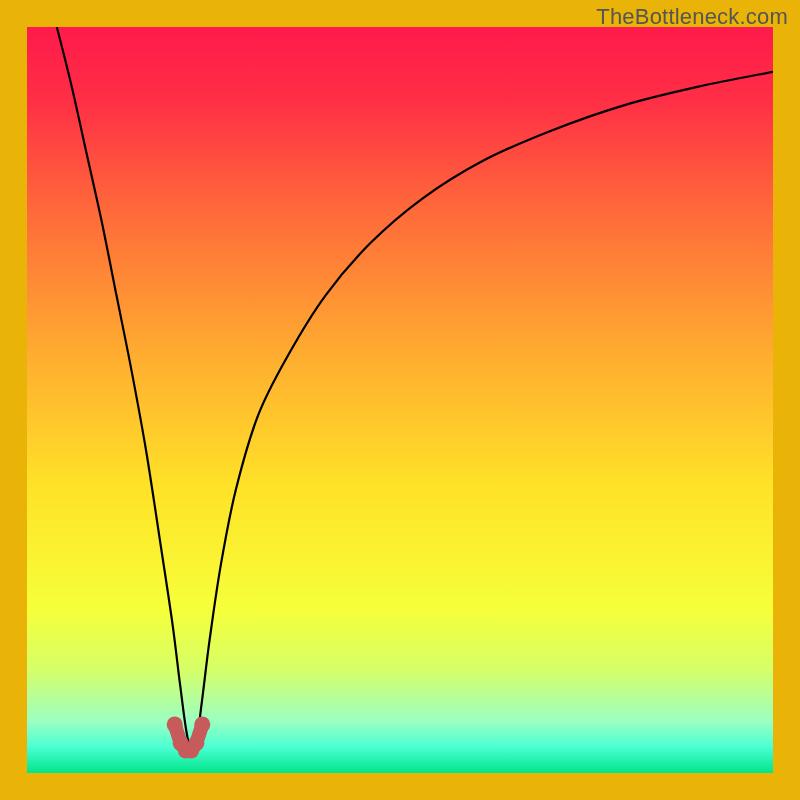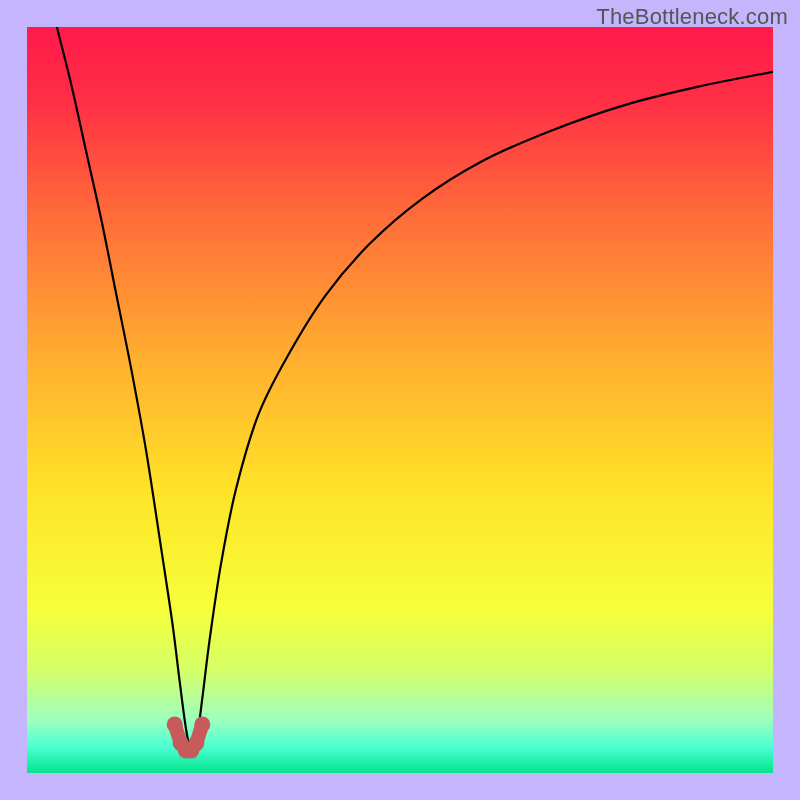--- a/index.html
+++ b/index.html
@@ -7,21 +7,21 @@
     padding: 0;
     width: 800px;
     height: 800px;
     background: #000;
     position: relative;
     font-family: Arial, Helvetica, sans-serif;
   }
   .frame {
     position: absolute;
     inset: 0;
-    background: #c4b5fd;
+    background: #eab308;
   }
   .plot-area {
     position: absolute;
     left: 27px;
     top: 27px;
     width: 746px;
     height: 746px;
     overflow: hidden;
   }
   .watermark {

